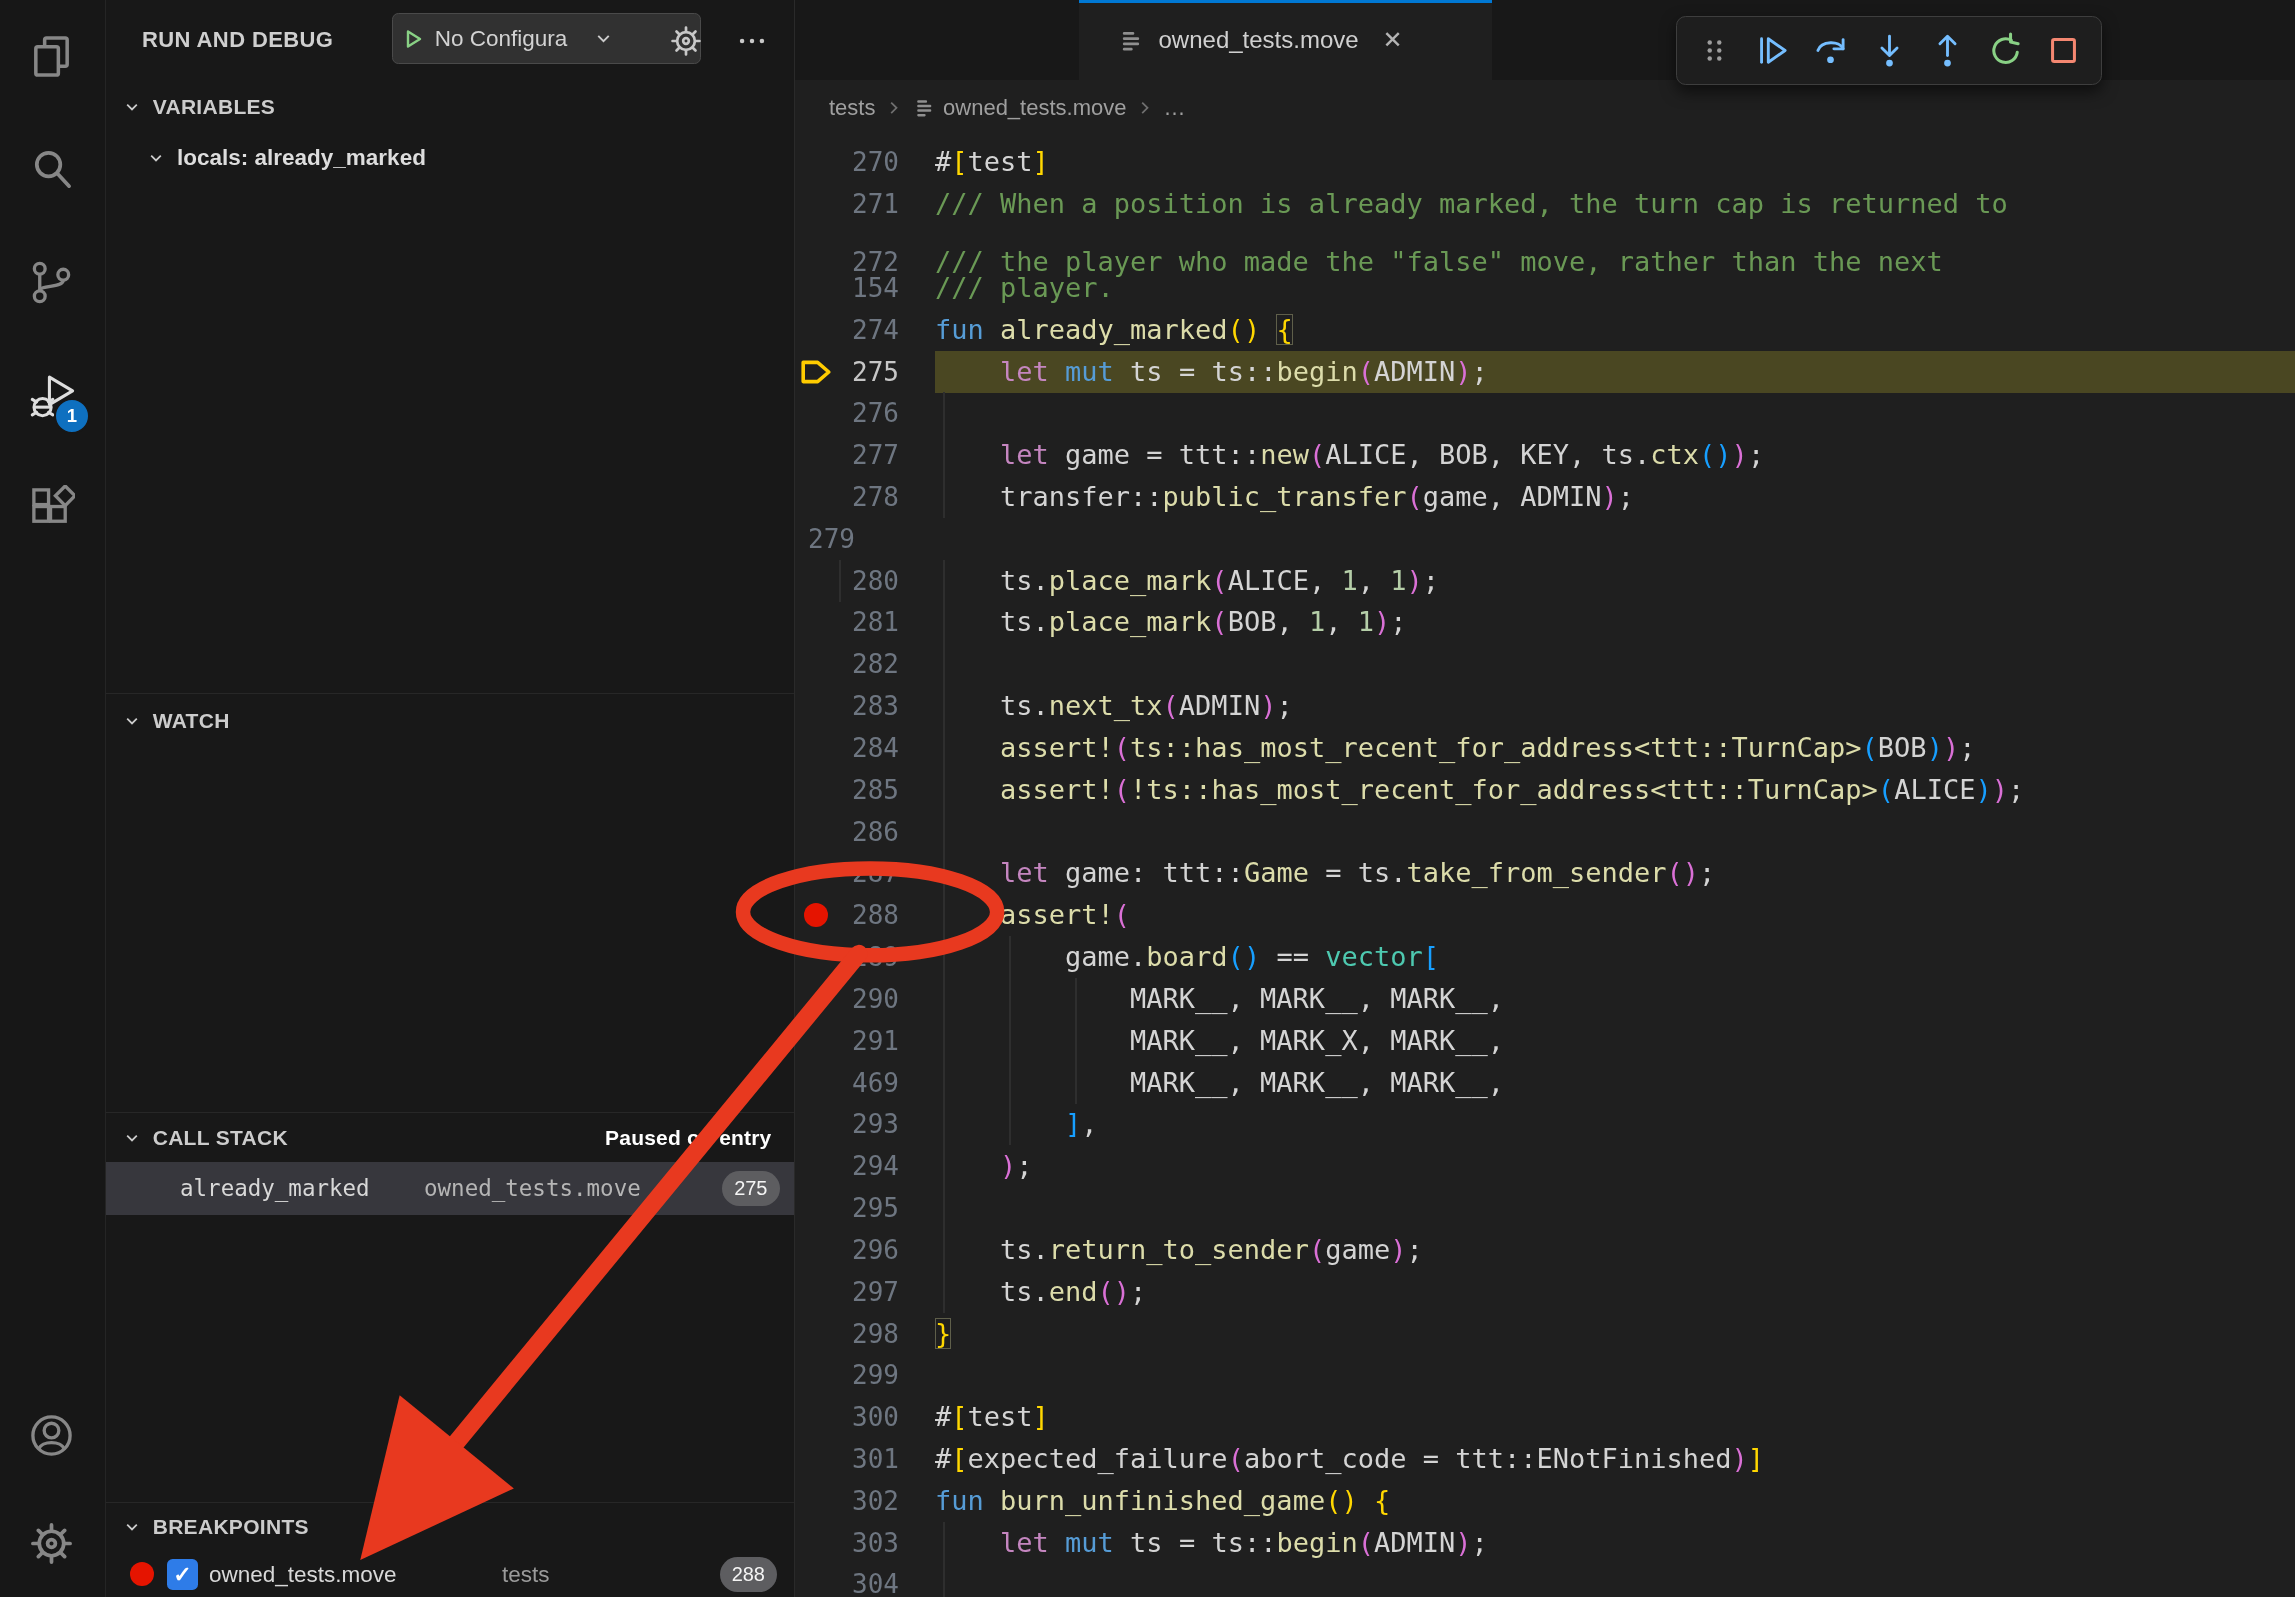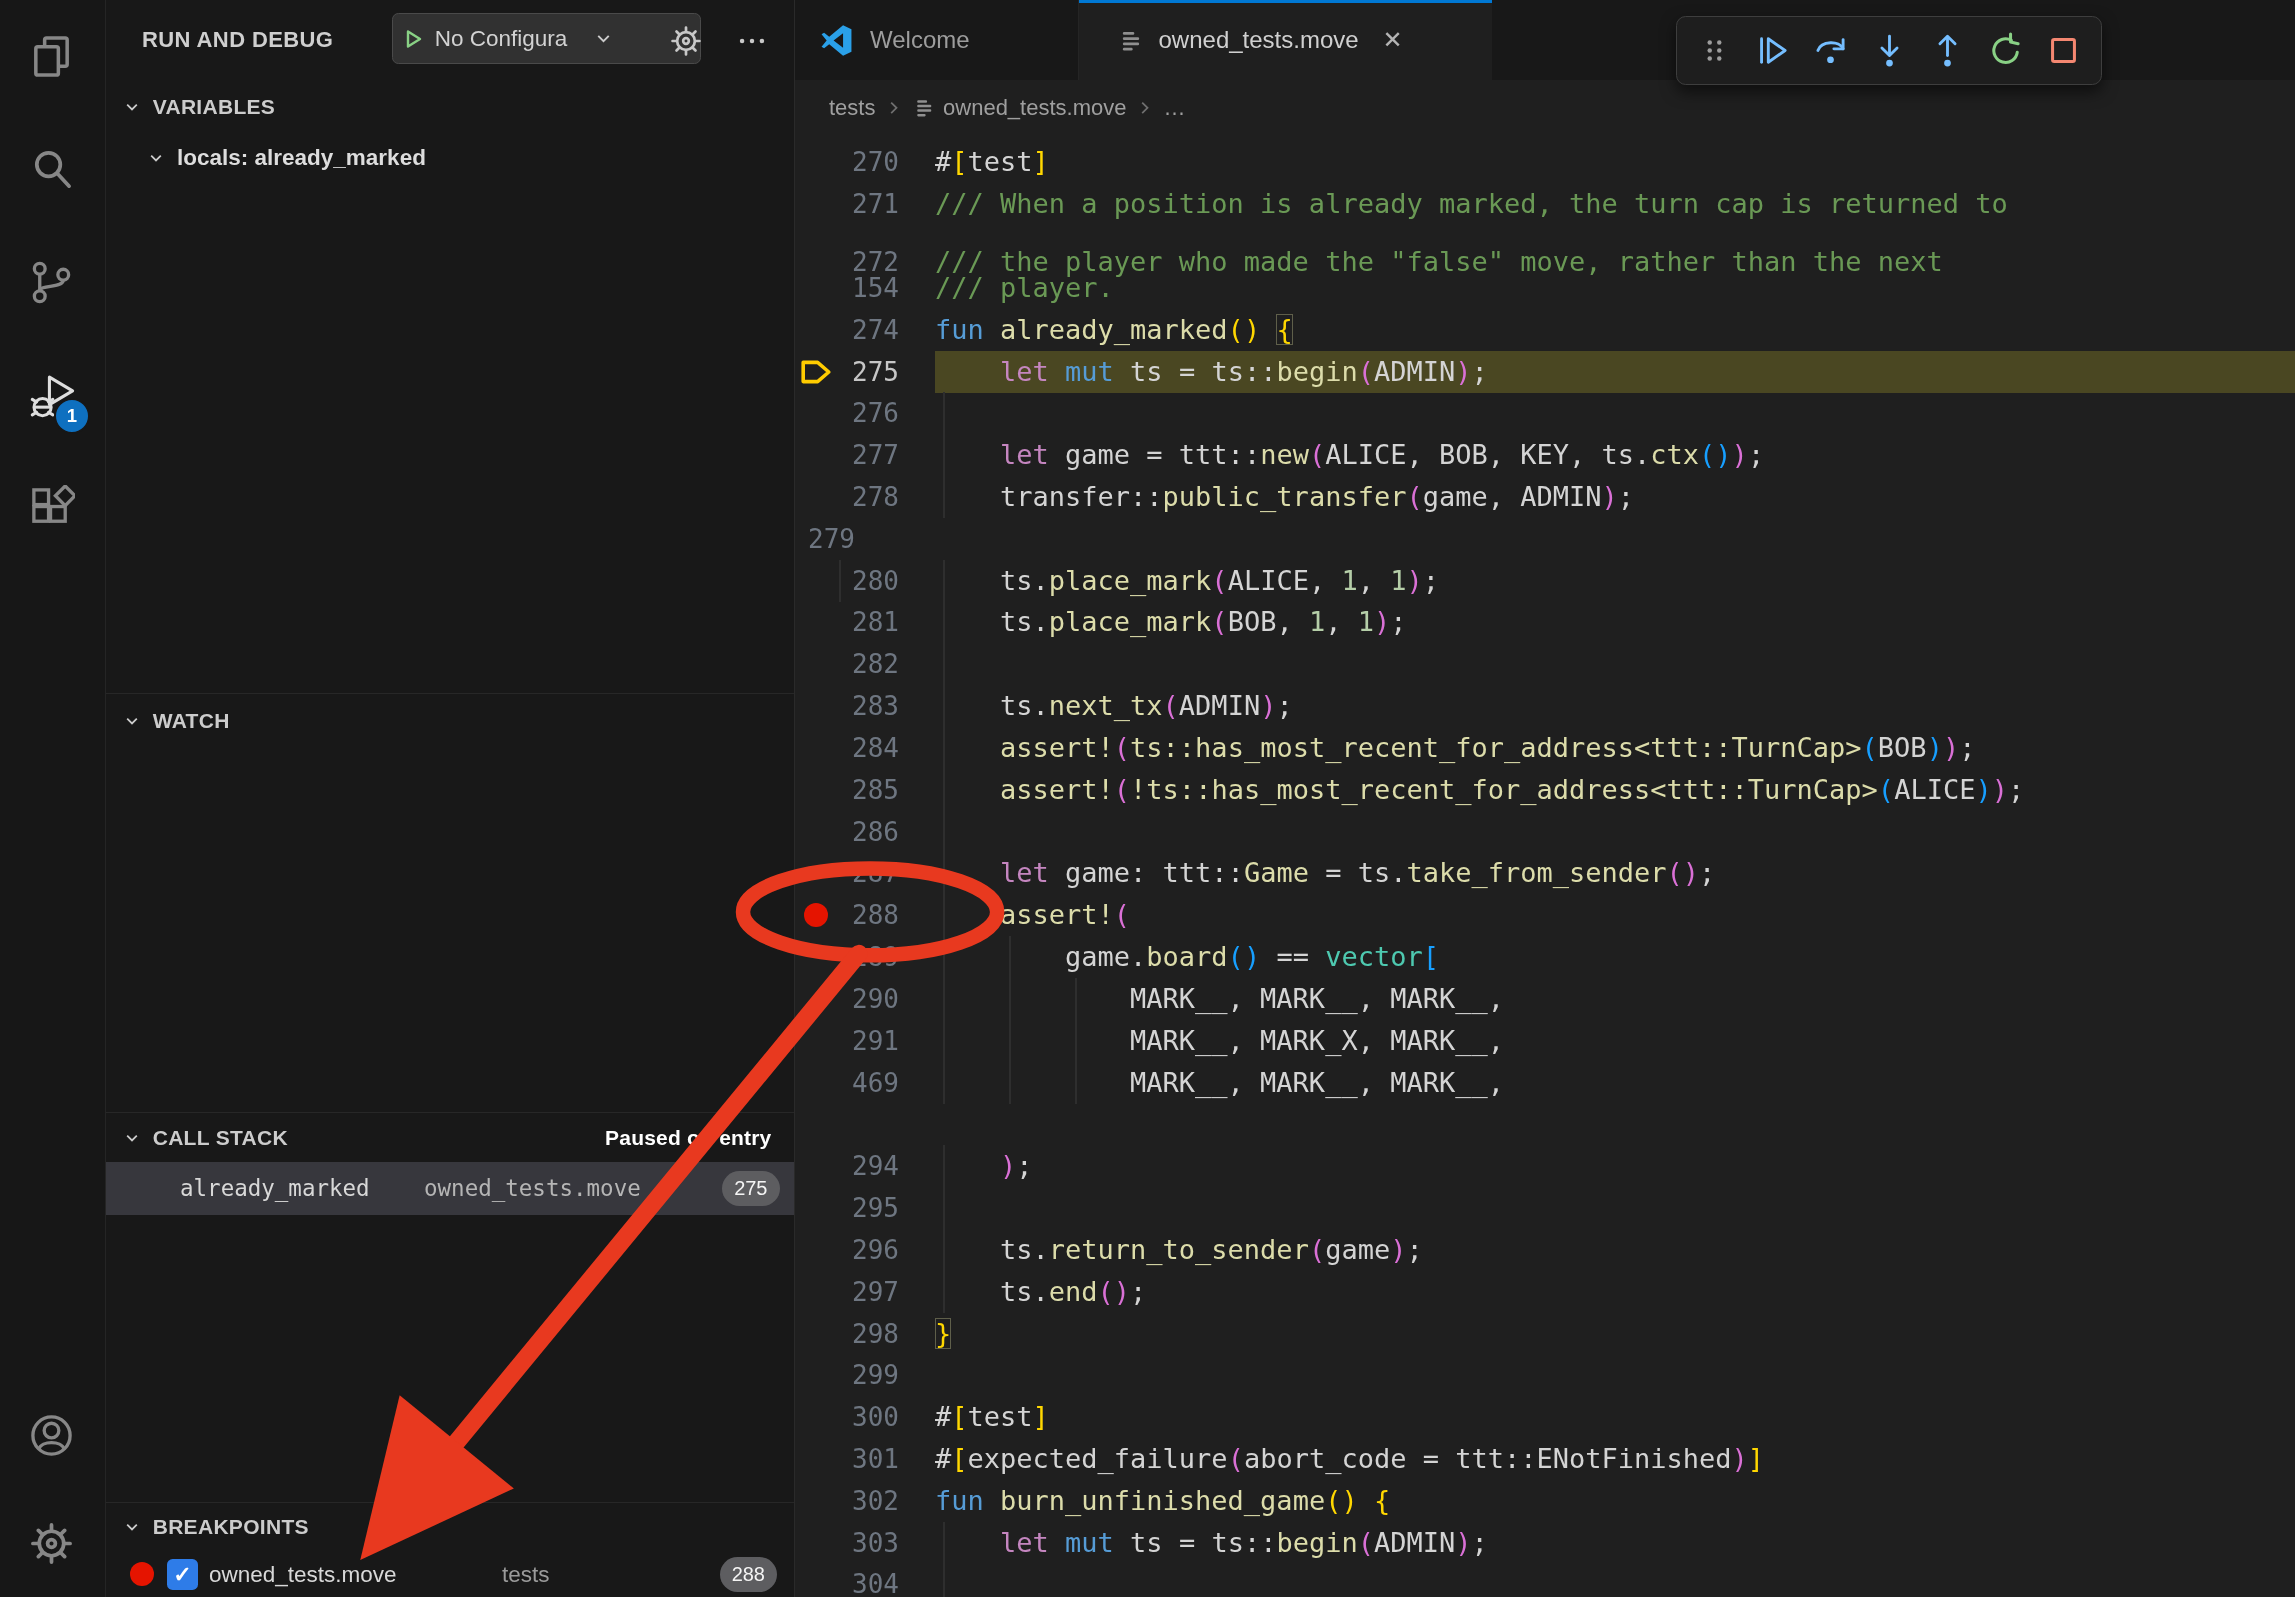--- a/index.html
+++ b/index.html
@@ -237,28 +237,20 @@
           <span>✓</span>
         </span>
       <span class="bp-file">owned_tests.move</span>
       <span class="bp-dir">tests</span>
       <span class="badge">288</span>
     </div>
   </aside>
 
   <main class="editor">
     <div class="tabbar">
-      <div class="tab tab-welcome">
-        <span class="tab-icon">
-          <svg width="35" height="35" viewBox="0 0 48 48">
-              <path fill-rule="evenodd" fill="#2aa0e8" d="M33 3 L14 19 L7 13.5 L3.5 15.5 L10.5 24 L3.5 32.5 L7 34.5 L14 29 L33 45 L44.5 39.5 L44.5 8.5 Z M33 14 L33 34 L20 24 Z"></path>
-            </svg>
-        </span>
-        <span class="tab-label">Welcome</span>
-      </div>
       <div class="tab tab-active">
         <span class="tab-icon">
           <svg width="26" height="26" viewBox="0 0 32 32" fill="#8f8f8f">
               <rect x="6" y="6" width="14" height="3.5" rx="1.5"></rect>
               <rect x="6" y="12.5" width="20" height="3.5" rx="1.5"></rect>
               <rect x="6" y="19" width="20" height="3.5" rx="1.5"></rect>
               <rect x="6" y="25.5" width="12" height="3.5" rx="1.5"></rect>
             </svg>
         </span>
         <span class="tab-label">owned_tests.move</span>
@@ -458,20 +450,25 @@
         <div class="crow" style="top: 885px;">
           <div class="glyph"></div>
           <div class="lnum">291</div>
           <div class="ltext"><span class="guide" style="left: 8px;"></span><span class="guide" style="left: 74px;"></span><span class="guide" style="left: 140px;"></span><span style="color: rgb(212, 212, 212);">            MARK__, MARK_X, MARK__,</span></div>
         </div>
         <div class="crow" style="top: 927px;">
           <div class="glyph"></div>
           <div class="lnum">469</div>
           <div class="ltext"><span class="guide" style="left: 8px;"></span><span class="guide" style="left: 74px;"></span><span class="guide" style="left: 140px;"></span><span style="color: rgb(212, 212, 212);">            MARK__, MARK__, MARK__,</span></div>
         </div>
+        <div class="crow" style="top: 968px;">
+          <div class="glyph"></div>
+          <div class="lnum">293</div>
+          <div class="ltext"><span class="guide" style="left: 8px;"></span><span class="guide" style="left: 74px;"></span><span style="color: rgb(212, 212, 212);">        </span><span style="color: rgb(23, 159, 255);">]</span><span style="color: rgb(212, 212, 212);">,</span></div>
+        </div>
         <div class="crow" style="top: 1010px;">
           <div class="glyph"></div>
           <div class="lnum">294</div>
           <div class="ltext"><span class="guide" style="left: 8px;"></span><span style="color: rgb(212, 212, 212);">    </span><span style="color: rgb(218, 112, 214);">)</span><span style="color: rgb(212, 212, 212);">;</span></div>
         </div>
         <div class="crow" style="top: 1052px;">
           <div class="glyph"></div>
           <div class="lnum">295</div>
           <div class="ltext"><span class="guide" style="left: 8px;"></span></div>
         </div>

